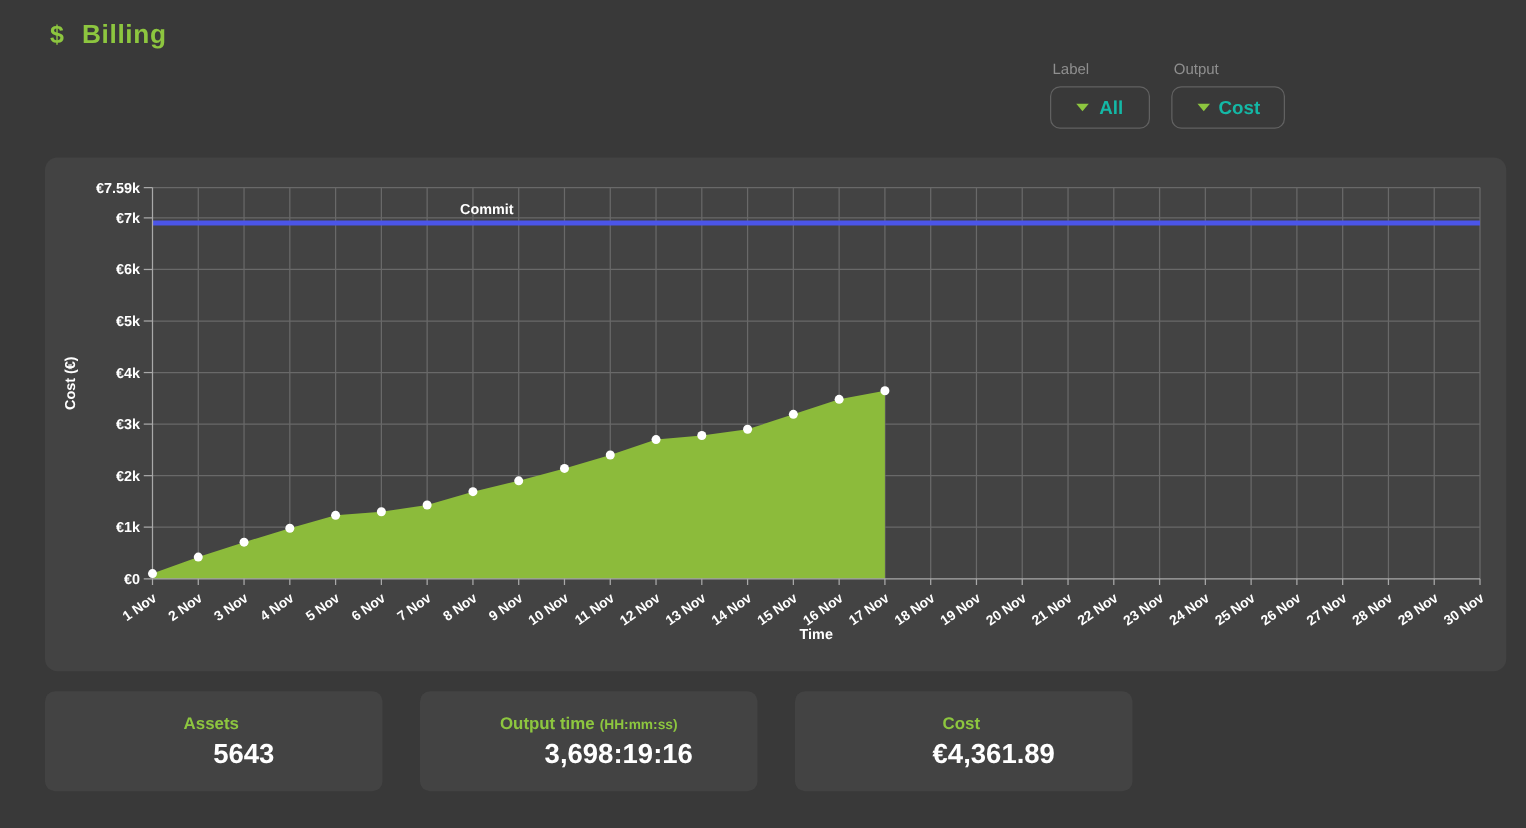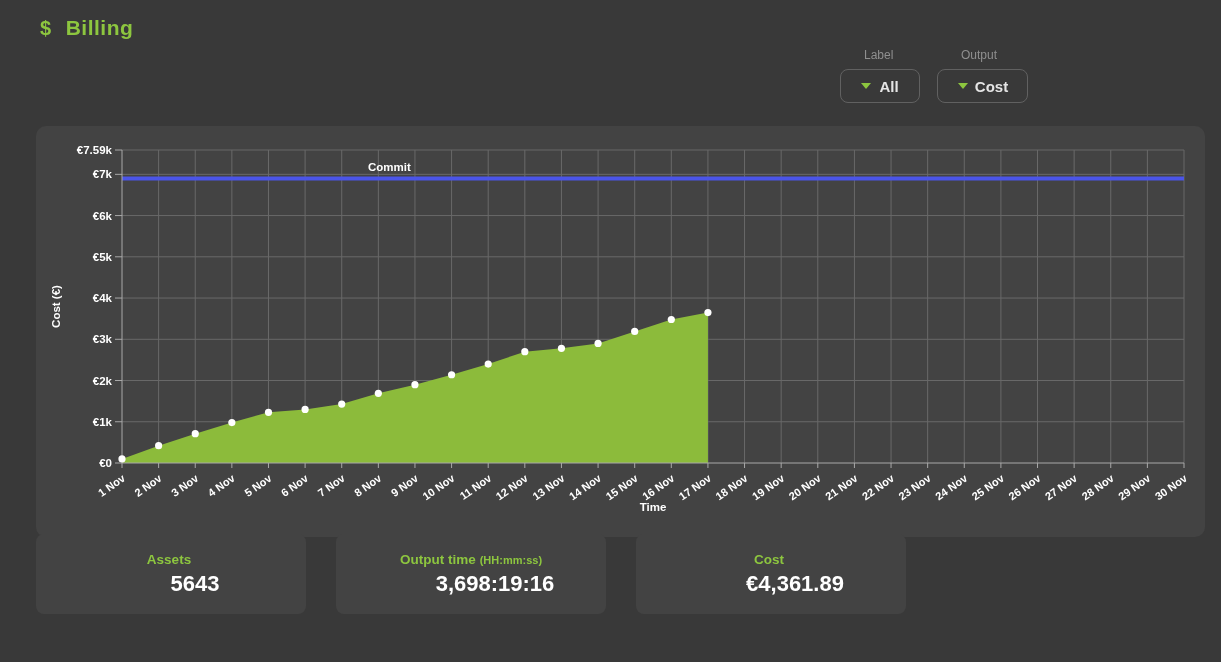--- a/index.html
+++ b/index.html
@@ -7,38 +7,38 @@
               font-family:"Liberation Sans", sans-serif; }
   .page { position:relative; width:1221px; height:662px; background:#393939; }
 
   
   .title { position:absolute; left:40px; top:16px; display:flex; align-items:center;
            color:#8dc63f; font-size:21px; font-weight:700; letter-spacing:.5px; }
   .title .dollar { margin-right:14px; font-size:20px; }
 
   
   .filter { position:absolute; top:48px; }
-  .filter-label { color:#8f8f8f; font-size:12px; margin-bottom:7px; padding-left:2px;margin-left:22px; }
+  .filter-label { color:#8f8f8f; font-size:12px; margin-bottom:7px; padding-left:2px; }
   .dropdown { display:flex; align-items:center; height:34px; width:100%;
               background:transparent; border:1px solid #616161; border-radius:8px;
               cursor:pointer; padding:0 12px; }
   .caret { width:0; height:0; border-left:5px solid transparent; border-right:5px solid transparent;
            border-top:6px solid #8dc63f; margin-left:8px; flex:0 0 auto; }
-  .dd-value { flex:1; color:#e5e5e5; font-size:15px; font-weight:700; }
+  .dd-value { flex:1; color:#14b8a6; font-size:15px; font-weight:700; }
   #filter-label { left:840px; width:80px; }
   #filter-metric { left:937px; width:91px; }
   #filter-time { left:1046px; width:159px; }
 
   
   .chart-panel { position:absolute; left:36px; top:126px; width:1169px; height:411px;
                  background:#434343; border-radius:10px; }
   svg text { font-family:"Liberation Sans", sans-serif; fill:#ffffff; }
 
   
-  .stats-row { position:absolute; left:36px; top:534px; display:flex; gap:30px; }
+  .stats-row { position:absolute; left:36px; top:553px; display:flex; gap:30px; }
   .stat-card { width:270px; height:80px; background:#434343; border-radius:8px;
                display:flex; flex-direction:column; align-items:center; justify-content:center; }
   .stat-label { color:#8dc63f; font-size:13.5px; font-weight:700; }
   .stat-unit  { font-size:11px; font-weight:700; margin-left:4px; }
   .stat-value { color:#ffffff; font-size:22px; font-weight:700; margin-top:4px;margin-left:48px; }
 </style>
 </head>
 <body>
 
 <div class="page">

